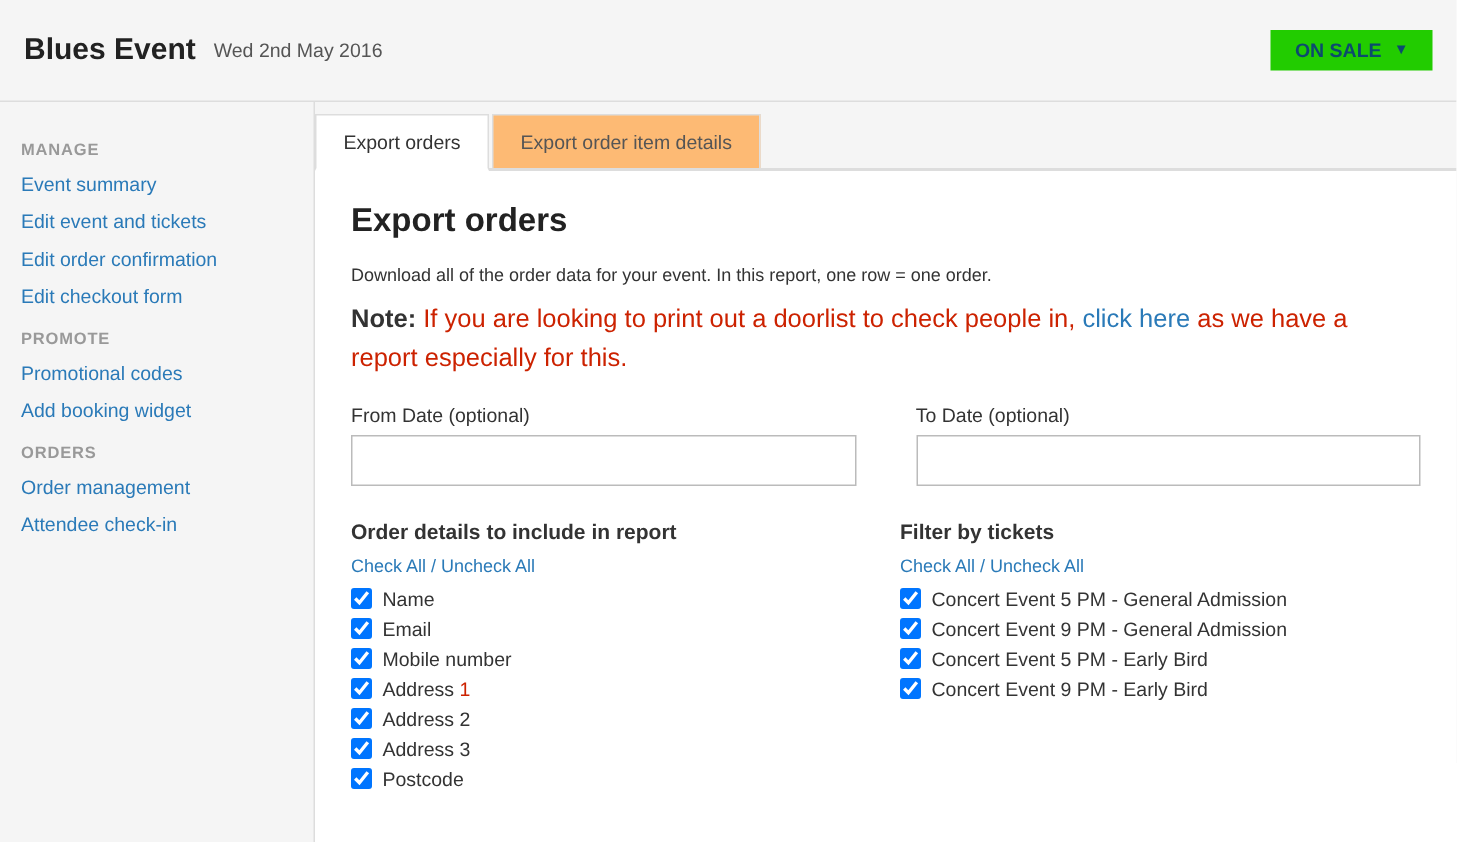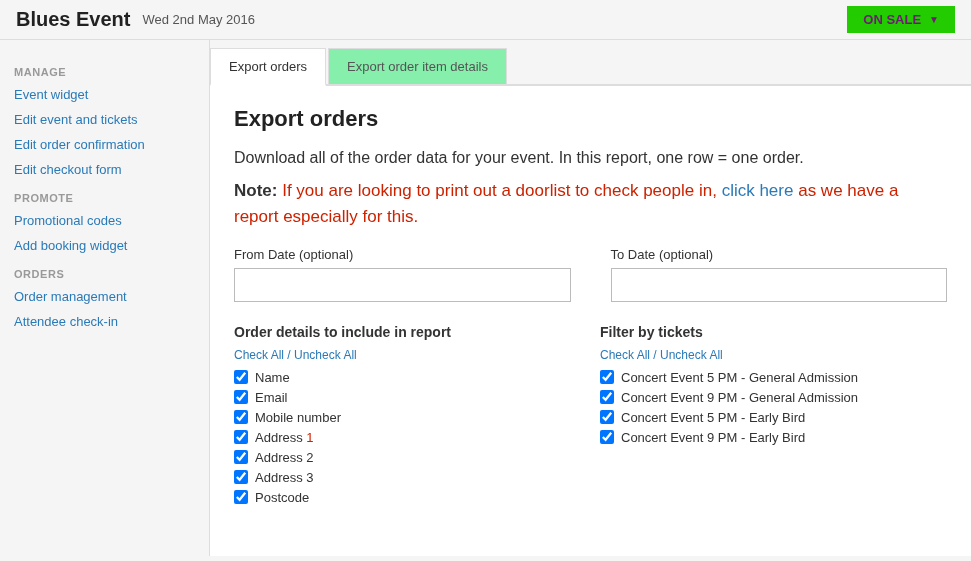--- a/index.html
+++ b/index.html
@@ -2,42 +2,42 @@
 <html><head>
   <meta charset="utf-8">
   <style>
     * { box-sizing: border-box; margin: 0; padding: 0; }
     body { font-family: Arial, sans-serif; font-size: 13px; color: #333; background: #f5f5f5; }
 
     
     .header {
       background: #f5f5f5;
       border-bottom: 1px solid #ddd;
-      padding: 6px 16px;
+      padding: 20px 16px;
       display: flex;
       align-items: center;
       justify-content: space-between;
     }
     .header-left {
       display: flex;
       align-items: center;
       gap: 12px;
     }
     .header-title {
       font-size: 20px;
       font-weight: bold;
       color: #222;
     }
     .header-date {
       font-size: 13px;
       color: #555;
     }
     .on-sale-btn {
       background: #22cc00;
-      color: #701a75;
+      color: #0c4a6e;
       font-weight: bold;
       font-size: 13px;
       padding: 6px 16px;
       border: none;
       cursor: pointer;
       display: flex;
       align-items: center;
       gap: 8px;
     }
     .on-sale-arrow {
@@ -87,21 +87,21 @@
       display: flex;
       border-bottom: 2px solid #ddd;
       background: #f5f5f5;
     }
     .tab {
       padding: 10px 18px;
       font-size: 13px;
       cursor: pointer;
       border: 1px solid #ddd;
       border-bottom: none;
-      background: #86efac;
+      background: #fdba74;
       color: #555;
       margin-right: 2px;
       margin-top: 8px;
     }
     .tab.active {
       background: #fff;
       color: #333;
       border-bottom: 2px solid #fff;
       margin-bottom: -2px;
       font-weight: normal;
@@ -111,21 +111,21 @@
     .content {
       padding: 20px 24px;
     }
     .content-title {
       font-size: 22px;
       font-weight: bold;
       color: #222;
       margin-bottom: 14px;
     }
     .info-text {
-      font-size: 16px;
+      font-size: 12px;
       color: #333;
       margin-bottom: 8px;
       line-height: 1.5;
     }
     .info-text a, .info-link {
       color: #2a7ab8;
       text-decoration: none;
     }
     .note-text {
       font-size: 17px;
@@ -217,21 +217,21 @@
   <button class="on-sale-btn">
     <span>ON SALE</span>
     <span class="on-sale-arrow">▼</span>
   </button>
 </div>
 
 <div class="layout">
 
   <nav class="sidebar">
     <div class="sidebar-section-label">MANAGE</div>
-    <a class="sidebar-link">Event widget</a>
+    <a class="sidebar-link">Event summary</a>
     <a class="sidebar-link">Edit event and tickets</a>
     <a class="sidebar-link">Edit order confirmation</a>
     <a class="sidebar-link">Edit checkout form</a>
 
     <div class="sidebar-section-label">PROMOTE</div>
     <a class="sidebar-link">Promotional codes</a>
     <a class="sidebar-link">Add booking widget</a>
 
     <div class="sidebar-section-label">ORDERS</div>
     <a class="sidebar-link">Order management</a>

